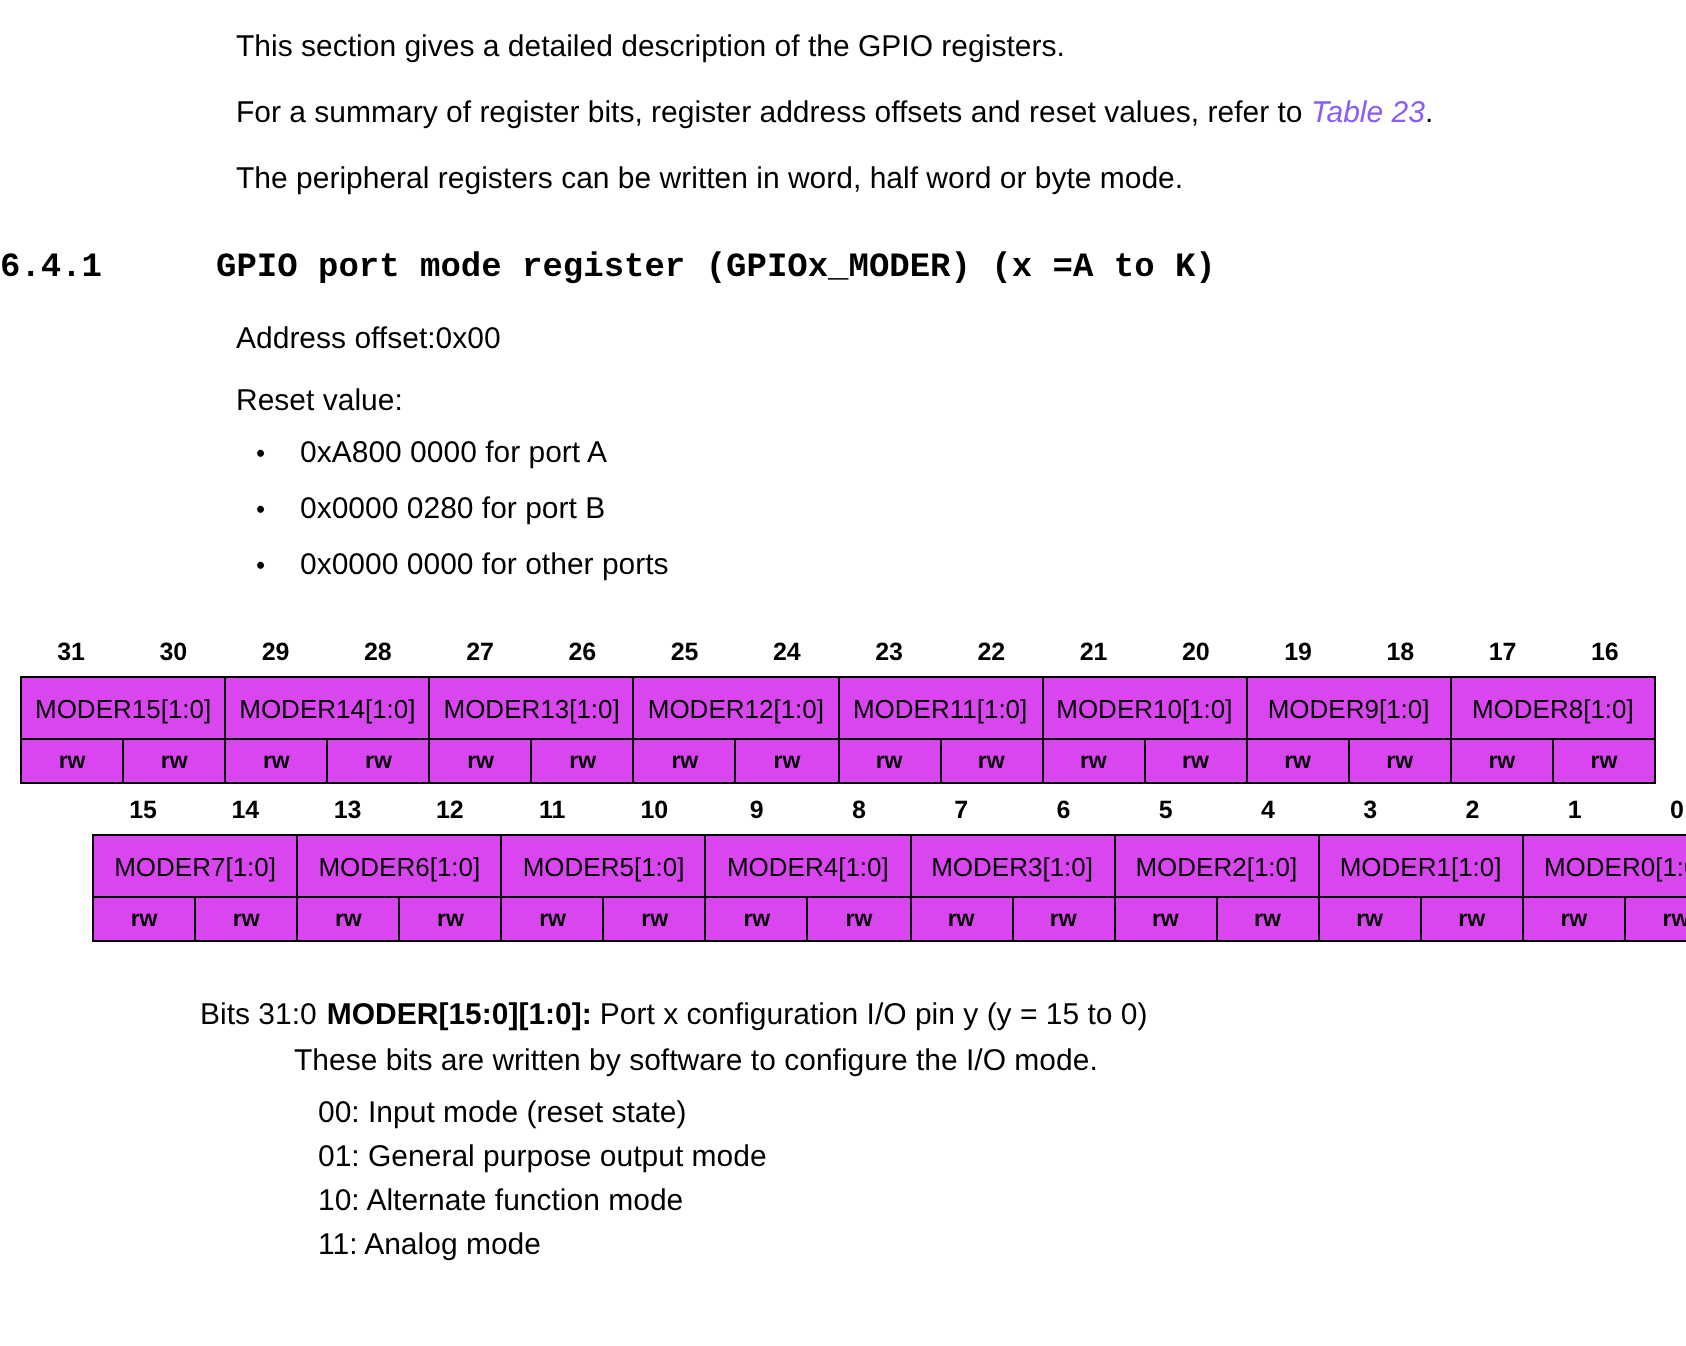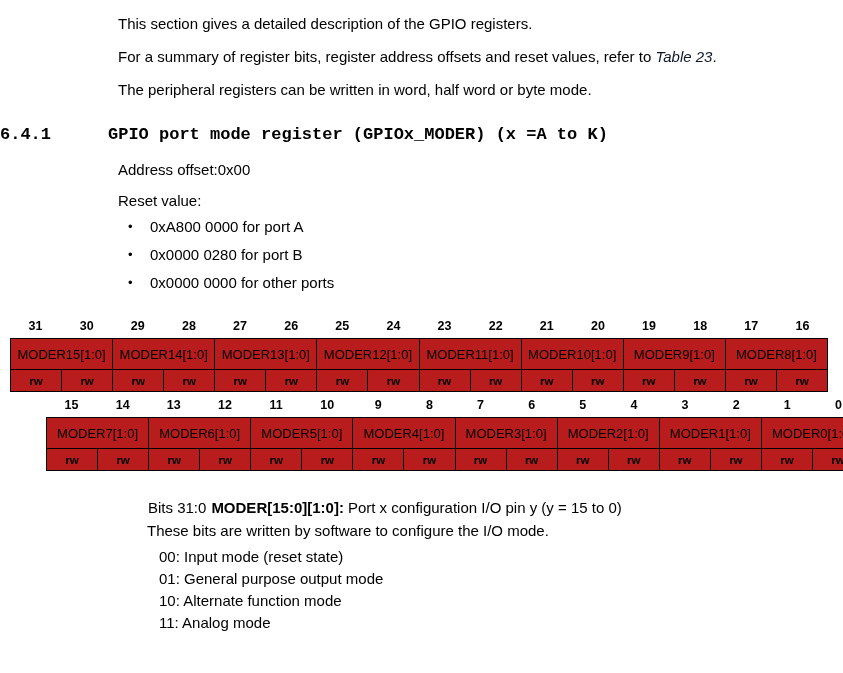--- a/index.html
+++ b/index.html
@@ -39,48 +39,48 @@
   .reg { margin-left:10px; width:682px; }
   .reg-high { margin-top:27px; }
   .reg-low { margin-top:6px;padding-left:36px; }
   .bitnums {
     display:grid; grid-template-columns:repeat(16,1fr);
     width:818px; margin-bottom:5px;
     font-size:12.5px; font-weight:bold; text-align:center;
   }
   table.regtable {
     border-collapse:collapse; table-layout:fixed;
-    width:818px; background:#b91c1c;
+    width:818px; background:#d946ef;
   }
   table.regtable td {
     border:1px solid #000; text-align:center; vertical-align:middle;
     overflow:hidden; white-space:nowrap;
   }
   tr.fields td { height:31px; font-size:13px; }
   tr.access td { height:22px; font-size:11.5px; font-weight:bold; }
 
   
   .desc { margin:28px 0 0 100px; font-size:15px; }
   .desc-line1 { line-height:18px; }
-  .bits-label { margin-right:5px;margin-left:48px; }
+  .bits-label { margin-right:5px; }
   .fname { font-weight:bold; }
   .fdesc { margin-left:4px; }
   .desc-line2 { margin-top:5px; margin-left:47px; line-height:18px; }
   .opts { margin-top:6px; margin-left:59px; }
   .opt { line-height:22px; }
 </style>
 </head>
 <body>
 
 <main class="page">
 
 
   <p class="body p1">This section gives a detailed description of the GPIO registers.</p>
 
-  <p class="body p2"><span>For a summary of register bits, register address offsets and reset values, refer to </span><a href="#" class="xref" style="color: #0f172a; margin-top: 12px;">Table 23</a><span>.</span></p>
+  <p class="body p2"><span>For a summary of register bits, register address offsets and reset values, refer to </span><a href="#" class="xref" style="color: #8b5cf6; margin-top: 12px;">Table 23</a><span>.</span></p>
 
   <p class="body p3">The peripheral registers can be written in word, half word or byte mode.</p>
 
   <div class="h2-row">
     <span class="h2-num">6.4.1</span>
     <span class="h2-title">GPIO port mode register (GPIOx_MODER) (x =A to K)</span>
   </div>
 
   <p class="body addr">Address offset:0x00</p>
   <p class="body rv">Reset value:</p>

